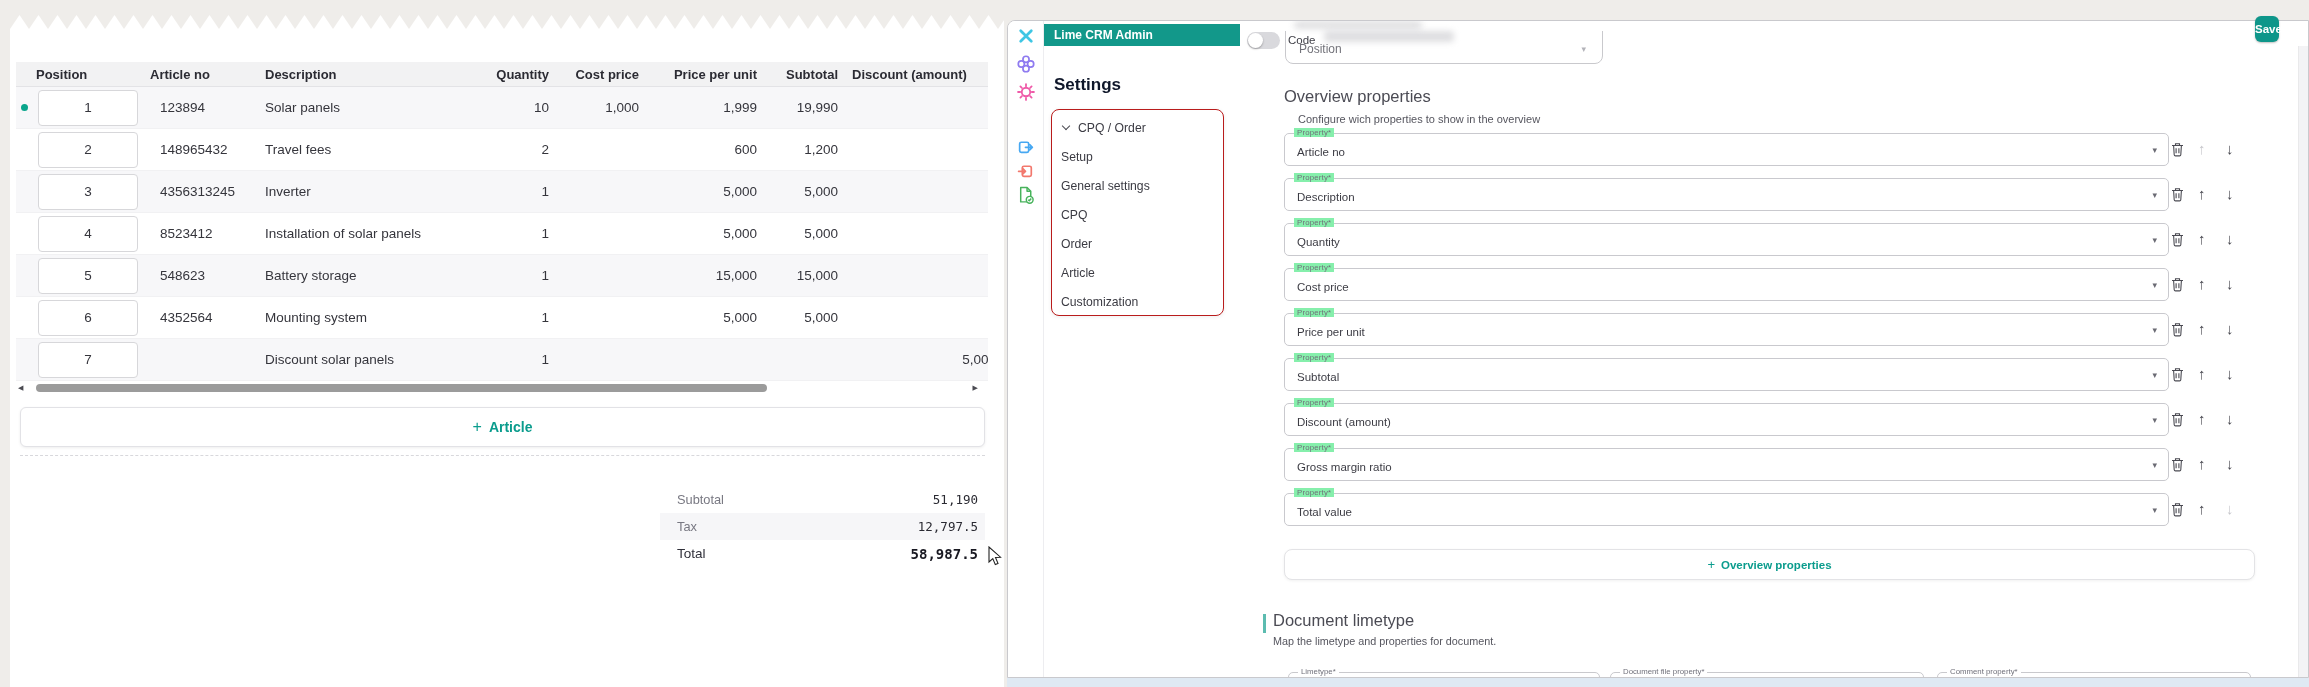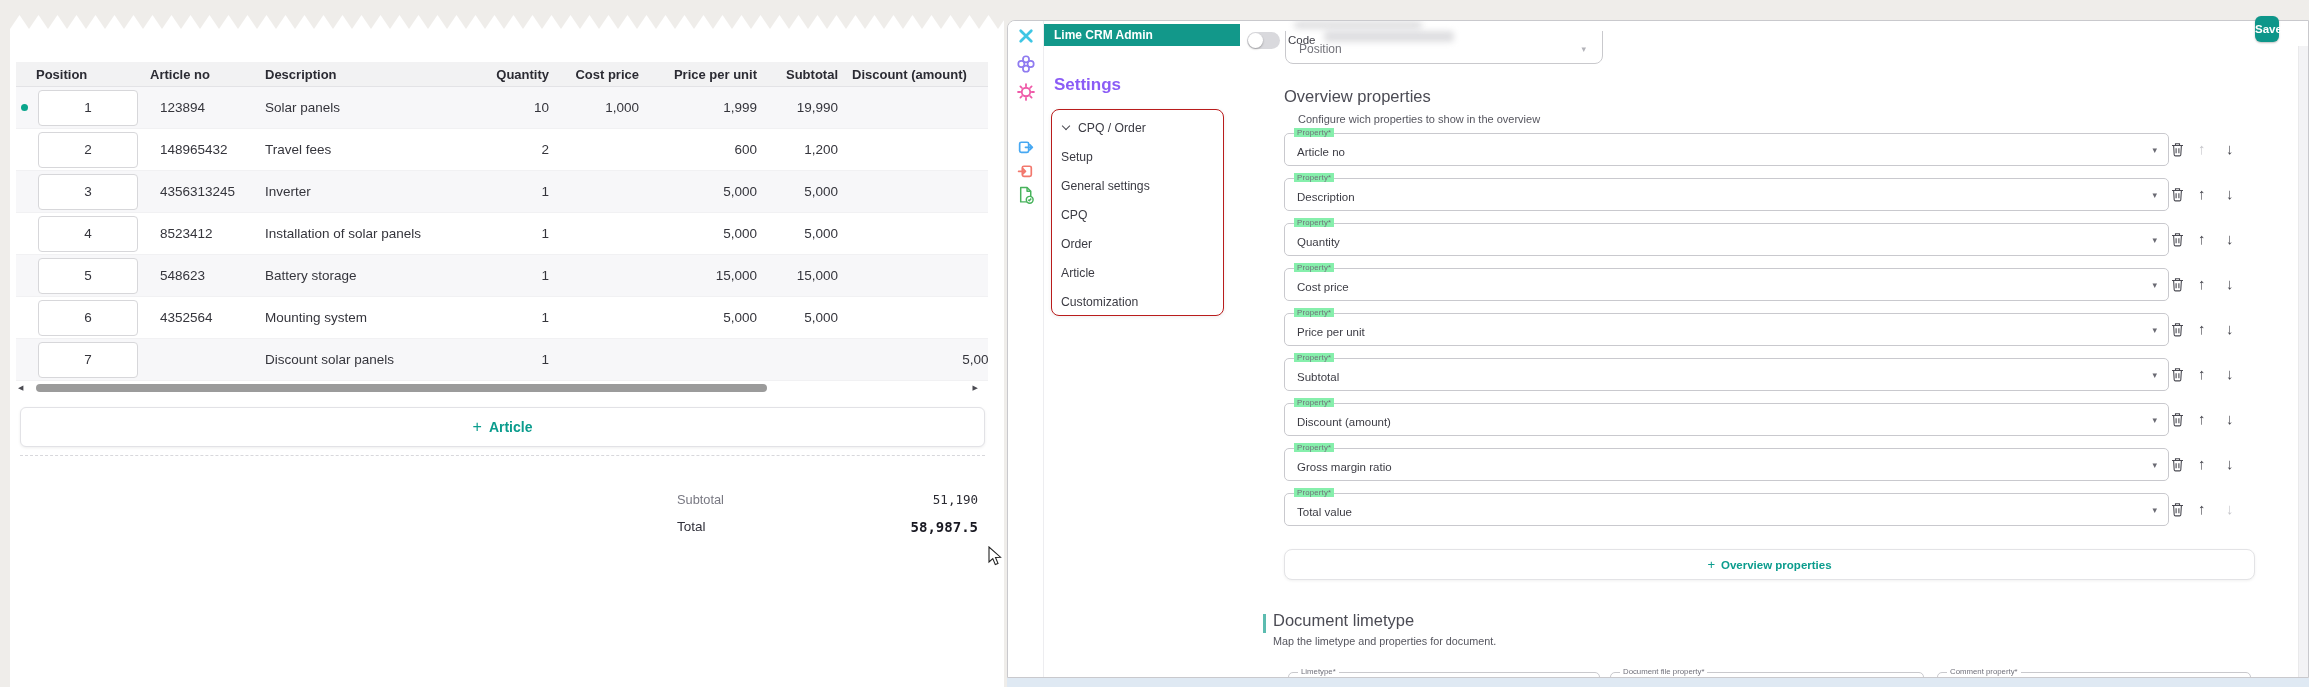--- a/index.html
+++ b/index.html
@@ -58,21 +58,21 @@
   .win { position:absolute; left:1007px; top:20px; width:1302px; height:658px; background:#fff;
          border:1px solid #c9c9cd; border-radius:8px 0 0 0; overflow:hidden; }
   .bstrip { position:absolute; left:1007px; top:678px; width:1302px; height:9px; background:#dfe9f3; }
   .savebtn { position:absolute; left:2255px; top:16px; width:24px; height:26px; background:#0e968a; border:none;
              border-radius:6px; color:#fff; font-weight:700; font-size:11.5px; box-shadow:0 1px 2px rgba(0,0,0,.25); }
 
   .rail { position:absolute; left:0; top:0; width:36px; height:658px; border-right:1px solid #ededf0; background:#fff; }
   .rbtn { position:absolute; left:9px; width:18px; height:18px; background:none; border:none; padding:0; }
   .appbar { position:absolute; left:36px; top:3px; width:196px; height:22px; background:#12988a; color:#fff;
             font-size:12px; font-weight:700; line-height:22px; padding-left:10px; }
-  .stitle { position:absolute; left:46px; top:54px; font-size:17px; font-weight:700; color:#8b5cf6; }
+  .stitle { position:absolute; left:46px; top:54px; font-size:17px; font-weight:700; color:#0f172a; }
   .menucard { position:absolute; left:43px; top:88px; width:173px; height:207px; background:#fff;
               border:1px solid #b91c1c; border-radius:8px; box-shadow:0 1px 4px rgba(0,0,0,.07); padding-top:3px; }
   .mitem { height:29px; display:flex; align-items:center; font-size:12.2px; color:#3b3b43; padding-left:9px; cursor:pointer; }
   .mitem.group { padding-left:11px; }
   .chev { display:inline-block; width:6px; height:6px; border-right:1.6px solid #4a4a52; border-bottom:1.6px solid #4a4a52;
           transform:rotate(45deg); margin:-3px 9px 0 0; }
 
   .tgl { position:absolute; left:239px; top:11px; width:33px; height:17px; border-radius:9px; background:#d9d9dd; border:none; }
   .knob { position:absolute; left:1px; top:1px; width:15px; height:15px; border-radius:50%; background:#fff; box-shadow:0 1px 2px rgba(0,0,0,.3); }
   .codelbl { position:absolute; left:280px; top:13px; font-size:11.5px; color:#3f3f47; }
@@ -234,20 +234,24 @@
     <span>Article</span>
   </div>
 
   <div class="dash"></div>
 
   <div class="totals">
     <div class="trowt">
       <span class="tlabel">Subtotal</span>
       <span class="tval">51,190</span>
     </div>
+    <div class="trowt shaded">
+      <span class="tlabel">Tax</span>
+      <span class="tval">12,797.5</span>
+    </div>
     <div class="grand">
       <span class="tlabel">Total</span>
       <span class="tval">58,987.5</span>
     </div>
   </div>
 </div>
 
 <div class="win">
 
   <div class="rail">

